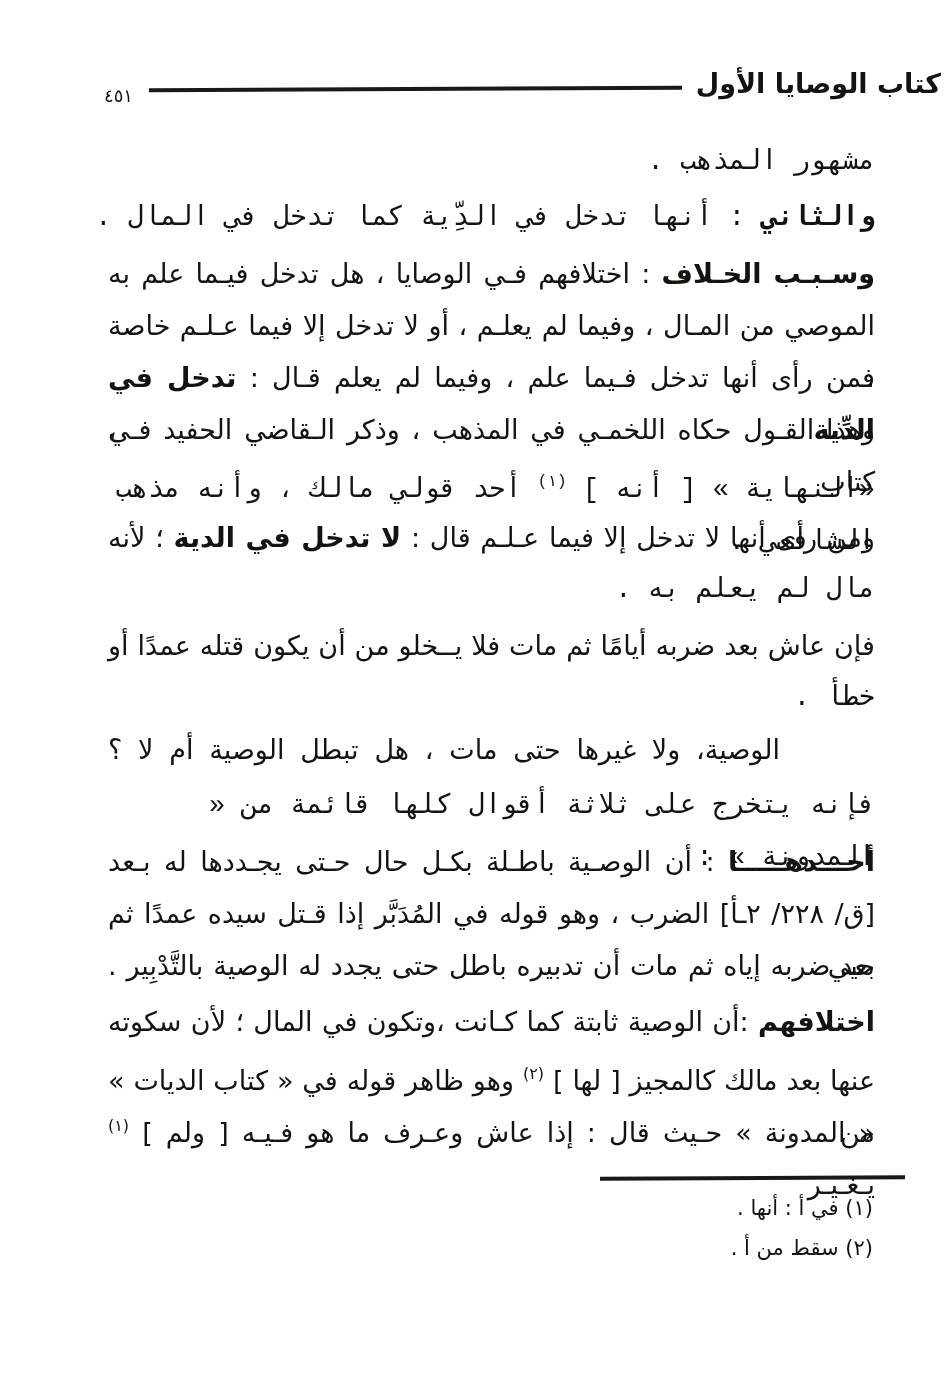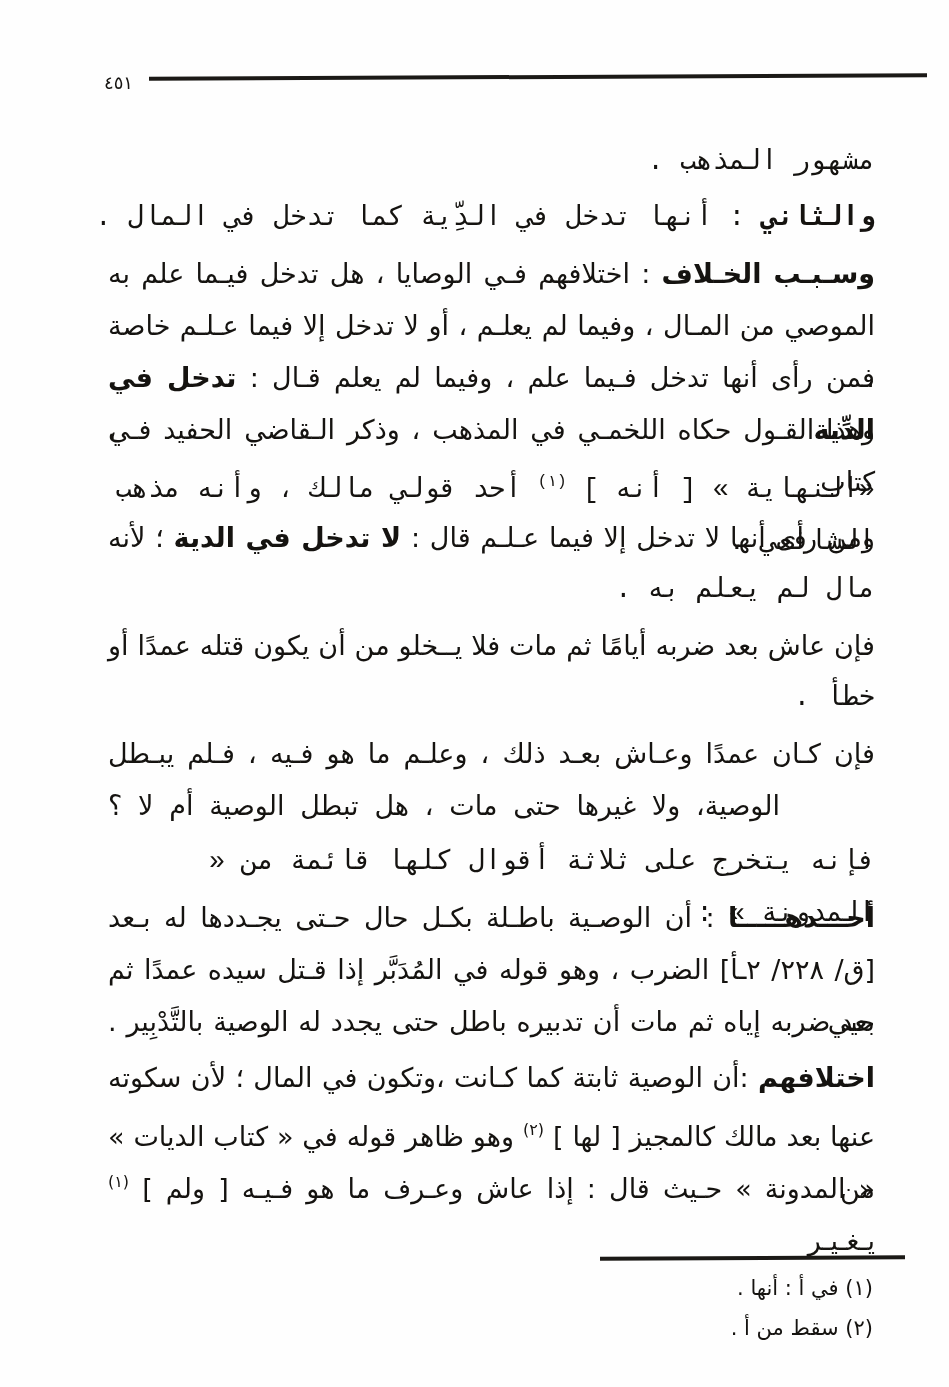--- a/index.html
+++ b/index.html
@@ -73,21 +73,21 @@
   .seg-bold{ font-weight:bold; }
   .seg-sup{
     font-size:16px;
     vertical-align:11px;
     letter-spacing:0;
     font-weight:normal;
   }
   
   .footnotes{
     position:absolute;
-    top:1256px;
+    top:1176px;
     right:0;
     left:0;
     padding-left:20px;
   }
   .footnote-rule{
     height:4px;
     width:305px;
     background:#1b1916;
     margin-left:auto;      
     margin-right:44px;
@@ -101,38 +101,38 @@
     line-height:40px;
     text-align:right;
   }
 </style>
 </head>
 <body>
 
 <div class="page">
 
   <div class="running-head">
+    <div class="head-title">كتاب الوصايا الأول</div>
     <div class="head-rule"></div>
     <div class="head-page-number">٤٥١</div>
   </div>
 
   <div class="body-text">
 
   <div class="line right"><span class="">مشهور المذهب .</span></div>
       <div class="line right par"><span class="seg-bold ">والثاني</span><span class=""> : أنها تدخل في الدِّية كما تدخل في المال .</span></div>
       <div class="line justify par"><span class="seg-bold ">وسـبـب الخـلاف</span><span class=""> : اختلافهم فـي الوصايا ، هل تدخل فيـما علم به</span></div>
       <div class="line justify"><span class="">الموصي من المـال ، وفيما لم يعلـم ، أو لا تدخل إلا فيما عـلـم خاصة ،</span></div>
       <div class="line justify"><span class="">فمن رأى أنها تدخل فـيما علم ، وفيما لم يعلم قـال : </span><span class="seg-bold ">تدخل في الدِّية</span><span class=""> ،</span></div>
       <div class="line justify"><span class="">وهذا القـول حكاه اللخمـي في المذهب ، وذكر الـقاضي الحفيد فـي كتاب</span></div>
       <div class="line right"><span class="">«النهاية » [ أنه ] </span><span class="seg-sup ">(١)</span><span class=""> أحد قولي مالك ، وأنه مذهب الشافعي .</span></div>
       <div class="line justify par"><span class="">ومن رأى أنها لا تدخل إلا فيما عـلـم قال : </span><span class="seg-bold ">لا تدخل في الدية</span><span class=""> ؛ لأنه</span></div>
       <div class="line right"><span class="">مال لم يعلم به .</span></div>
       <div class="line justify par"><span class="">فإن عاش بعد ضربه أيامًا ثم مات فلا يــخلو من أن يكون قتله عمدًا أو</span></div>
       <div class="line right"><span class="">خطأ .</span></div>
-      <div class="line justify par"><span class="">فإن كـان عمدًا وعـاش بعـد ذلك ، وعلـم ما هو فـيه ، فـلم يبـطل</span></div>
       <div class="line justify indent95"><span class="">الوصية، ولا غيرها حتى مات ، هل تبطل الوصية أم لا ؟</span></div>
       <div class="line right par"><span class="">فإنه يتخرج على ثلاثة أقوال كلها قائمة من « المدونة » :</span></div>
       <div class="line justify par"><span class="seg-bold ">أحـــدهـــــا</span><span class=""> : أن الوصـية باطـلة بكـل حال حـتى يجـددها له بـعد</span></div>
       <div class="line justify"><span class="">[ق/ ٢٢٨/ ٢ـأ] الضرب ، وهو قوله في المُدَبَّر إذا قـتل سيده عمدًا ثم حيي</span></div>
       <div class="line justify"><span class="">بعد ضربه إياه ثم مات أن تدبيره باطل حتى يجدد له الوصية بالتَّدْبِير .</span></div>
       <div class="line justify par"><span class="seg-bold ">اختلافهم</span><span class=""> :أن الوصية ثابتة كما كـانت ،وتكون في المال ؛ لأن سكوته</span></div>
       <div class="line justify"><span class="">عنها بعد مالك كالمجيز [ لها ] </span><span class="seg-sup ">(٢)</span><span class=""> وهو ظاهر قوله في « كتاب الديات » من</span></div>
       <div class="line justify"><span class="">« المدونة » حـيث قال : إذا عاش وعـرف ما هو فـيـه [ ولم ] </span><span class="seg-sup ">(١)</span><span class=""> يـغـيـر</span></div>
     </div>
 

